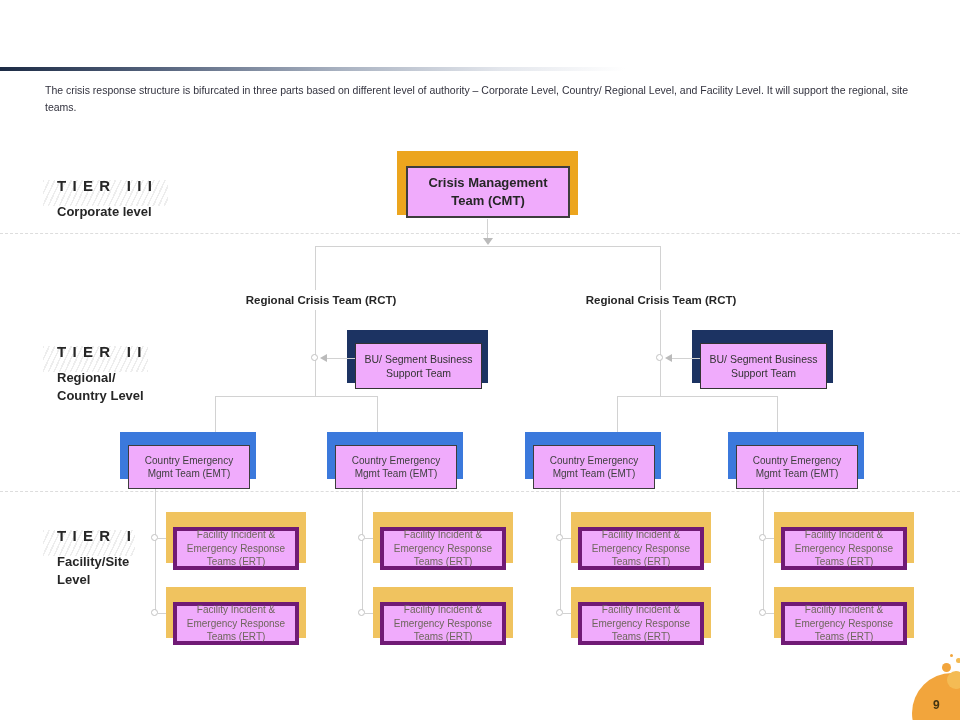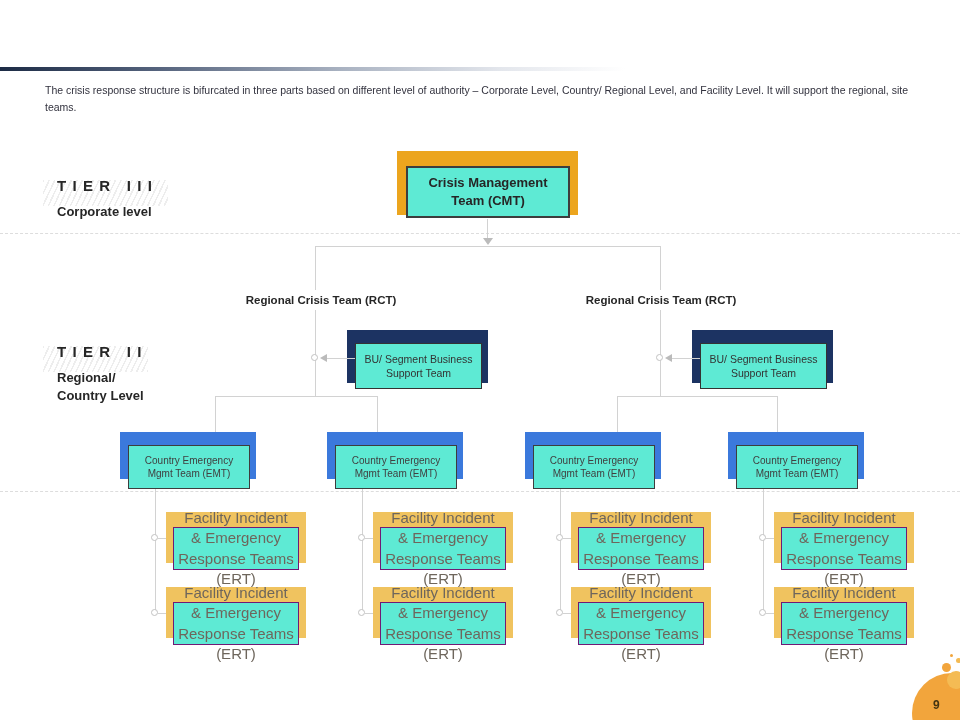--- a/index.html
+++ b/index.html
@@ -38,27 +38,27 @@
   }
   .dashed{position:absolute;left:0;width:960px;height:0;border-top:1px dashed #dddddd;}
   .vline{position:absolute;width:1px;background:#d2d2d2;}
   .hline{position:absolute;height:1px;background:#d2d2d2;}
   .tri-down{position:absolute;width:0;height:0;border-left:5px solid transparent;border-right:5px solid transparent;border-top:7px solid #bbbbbb;}
   .tri-left{position:absolute;width:0;height:0;border-top:4px solid transparent;border-bottom:4px solid transparent;border-right:7px solid #bbbbbb;}
   .jcircle{position:absolute;width:7px;height:7px;box-sizing:border-box;border:1px solid #c2c2c2;border-radius:50%;background:#fff;z-index:2;}
   .node{position:absolute;}
   .back{position:absolute;left:0;top:0;}
   .front{
-    position:absolute;background:#5eead4;box-sizing:border-box;
+    position:absolute;background:#f0abfc;box-sizing:border-box;
     display:flex;align-items:center;justify-content:center;text-align:center;line-height:1.35;
   }
   .cmt-front{border:2px solid #3d3d3d;font-size:13px;font-weight:bold;color:#262626;padding:0 8px;}
   .bu-front{border:1.5px solid #333333;font-size:10.5px;color:#333333;padding:16px 6px;}
   .emt-front{border:1.5px solid #3d3d3d;font-size:10px;color:#404040;padding:0 4px;}
-  .ert-front{border:1px solid #701a75;font-size:15px;color:#6e665c;padding:0 4px;}
+  .ert-front{border:4px solid #701a75;font-size:10px;color:#6e665c;padding:0 4px;}
   .rct-label{
     position:absolute;width:220px;text-align:center;font-size:11.5px;
     font-weight:bold;color:#262626;
   }
   .dot{position:absolute;border-radius:50%;}
   .pagenum{position:absolute;left:21px;top:25px;font-size:12px;font-weight:bold;color:#453512;}
 </style>
 </head>
 <body>
 
@@ -73,20 +73,26 @@
   <div class="tier" style="left:57px;top:177px">
     <div class="hatch" style="width:125px"></div>
     <div class="tier-label">TIER III</div>
     <div class="tier-sub">Corporate level</div>
   </div>
   <div class="tier" style="left:57px;top:343px">
     <div class="hatch" style="width:105px"></div>
     <div class="tier-label">TIER II</div>
     <div class="tier-sub">Regional/
 Country Level</div>
+  </div>
+  <div class="tier" style="left:57px;top:527px">
+    <div class="hatch" style="width:92px"></div>
+    <div class="tier-label">TIER I</div>
+    <div class="tier-sub">Facility/Site
+Level</div>
   </div>
 
   <div class="node" style="left:397px;top:151px;width:181px;height:68px">
     <div class="back" style="width: 181px; height: 64px; background-color: rgb(236, 165, 30);"></div>
     <div class="front cmt-front" style="left:9px;top:15px;width:164px;height:52px">
       <span>Crisis Management Team (CMT)</span>
     </div>
   </div>
 
   <div class="vline" style="left:487px;top:219px;height:19px"></div>

